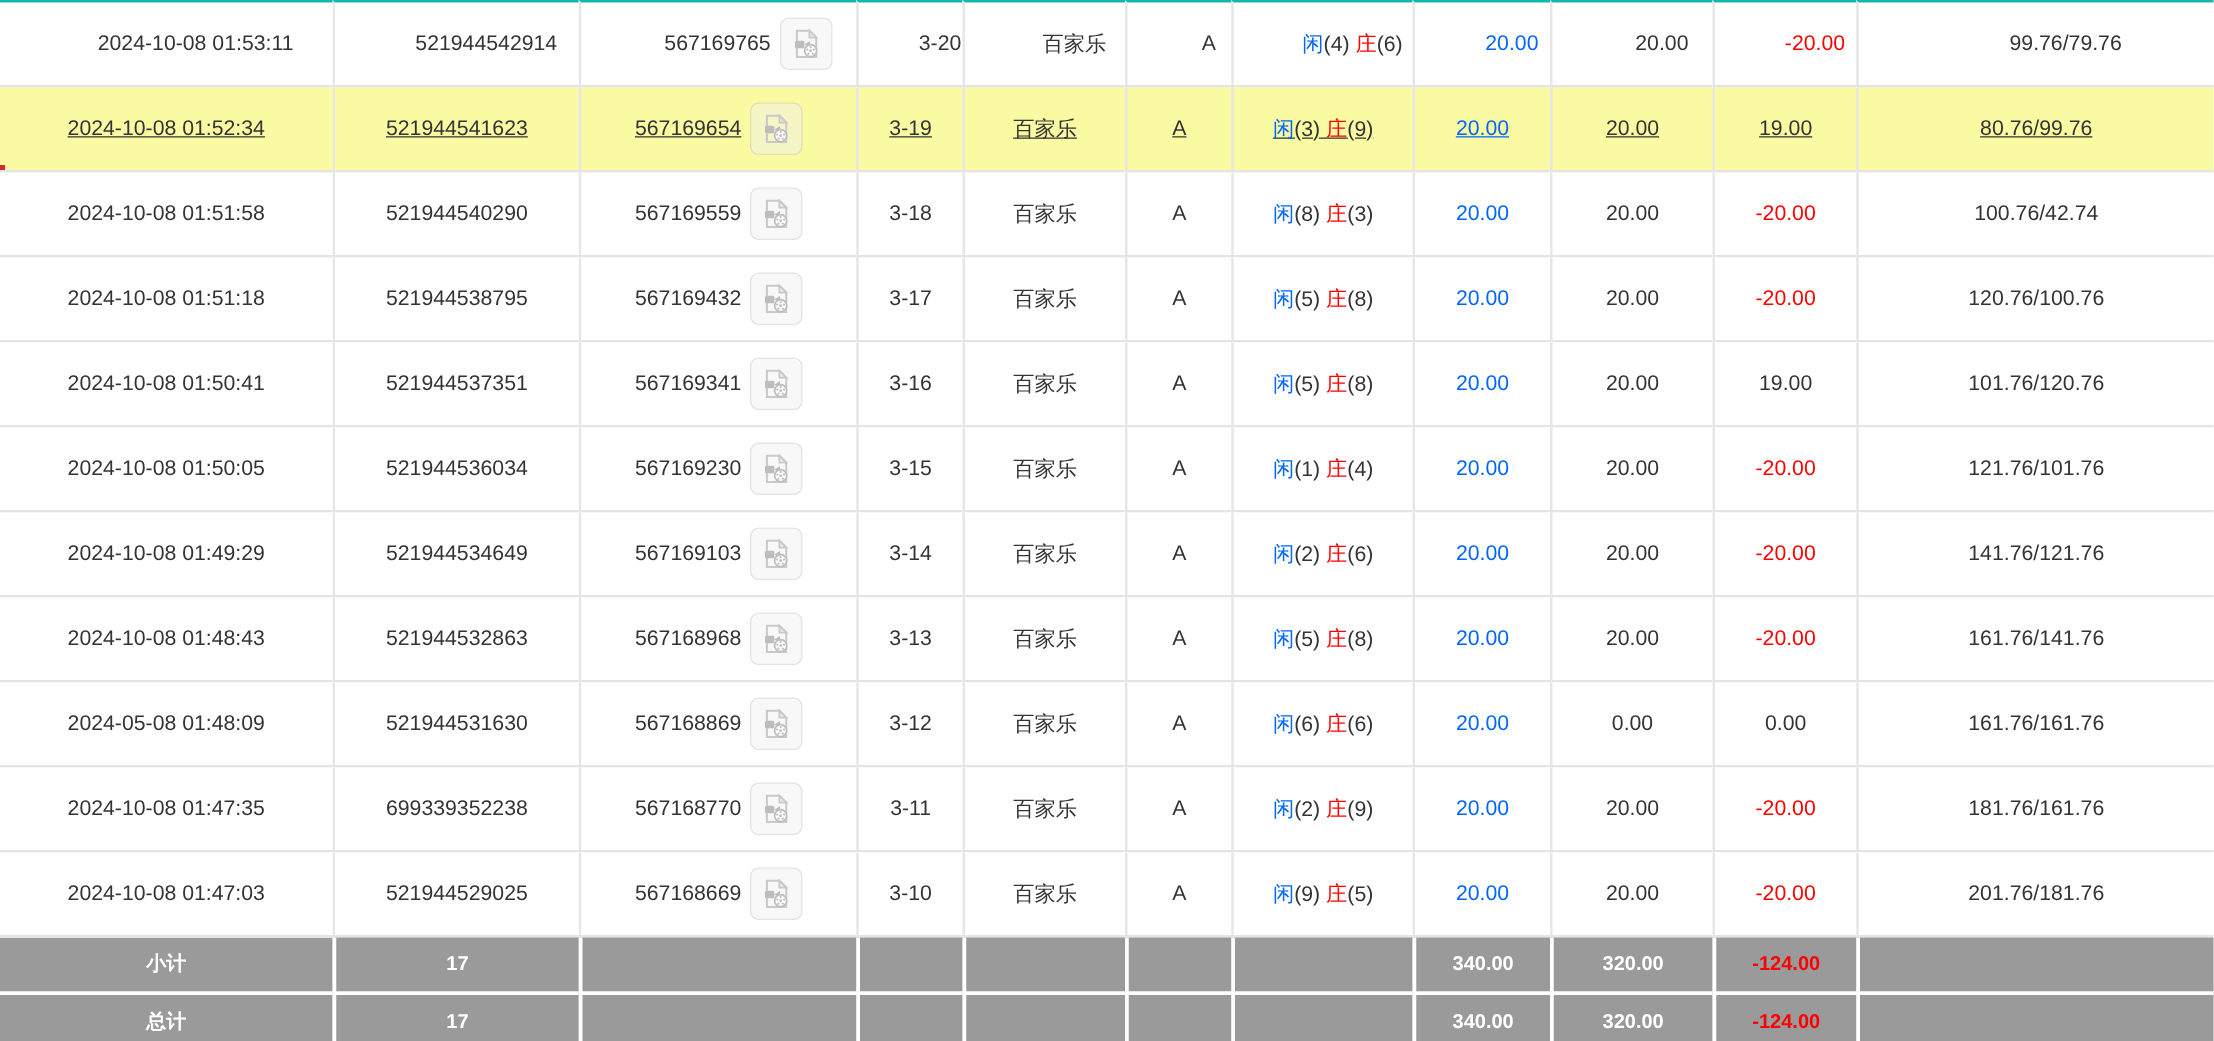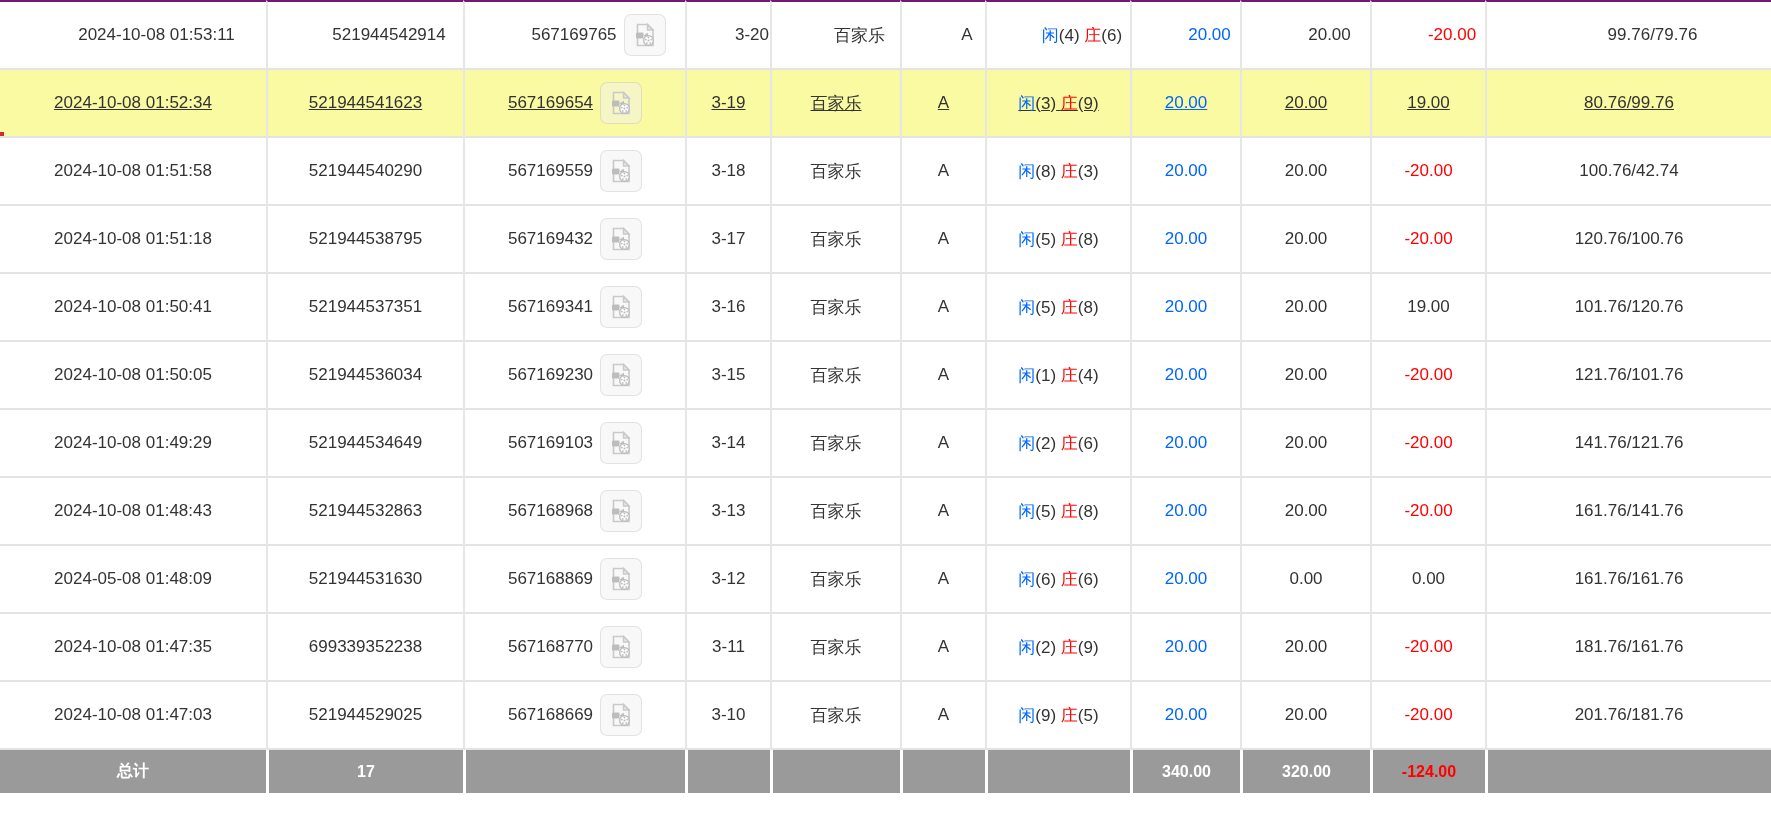--- a/index.html
+++ b/index.html
@@ -1,21 +1,21 @@
 <!DOCTYPE html>
 <html><head>
 <meta charset="utf-8">
 <style>
   html,body{margin:0;padding:0;background:#ffffff;}
   body{font-family:"Liberation Sans","DejaVu Sans",sans-serif;width:1771px;}
   table{width:1771px;table-layout:fixed;border-collapse:separate;border-spacing:0;font-size:17px;color:#333;}
   td{text-align:center;vertical-align:middle;overflow:hidden;white-space:nowrap;}
   tbody td{height:64px;background:#fff;border-bottom:2px solid #e4e4e4;border-left:2px solid #e6e6e6;}
   tbody td:first-child{border-left:none;position:relative;}
-  tbody tr:first-child td{border-top:2px solid #701a75;padding-left:48px;}
+  tbody tr:first-child td{border-top:2px solid #14b8a6;padding-left:48px;}
   tr.highlight td{background:#fafaa2;text-decoration:underline;}
   tr.highlight td:first-child::after{content:"";position:absolute;left:0;bottom:-2px;width:4px;height:6px;background:#d22c2c;}
   .blue{color:#0066ff;}
   .red{color:#ff0000;}
   .round-cell-inner{display:flex;align-items:center;justify-content:center;gap:7px;}
   .video-btn{display:inline-flex;align-items:center;justify-content:center;width:42px;height:42px;border:1px solid rgba(0,0,0,0.09);border-radius:7px;background:rgba(240,240,240,0.45);cursor:pointer;padding:0;}
   .video-btn svg{display:block;}
   tfoot td{height:41px;background:#9a9a9a;color:#ffffff;font-weight:bold;font-size:16px;border-left:3px solid #ffffff;border-bottom:3px solid #ffffff;}
   tfoot td:first-child{border-left:none;}
   tfoot .red{color:#ff0000;}
@@ -442,20 +442,33 @@
       <span class="red">庄</span><span class="result-num">(5)</span>
     </td>
     <td class="blue">20.00</td>
     <td>20.00</td>
     <td class="red">-20.00</td>
     <td>201.76/181.76</td>
   </tr>
     </tbody>
   <tfoot>
     <tr>
+      <td>小计</td>
+      <td>17</td>
+      <td></td>
+      <td></td>
+      <td></td>
+      <td></td>
+      <td></td>
+      <td>340.00</td>
+      <td>320.00</td>
+      <td class="red">-124.00</td>
+      <td></td>
+    </tr>
+    <tr>
       <td>总计</td>
       <td>17</td>
       <td></td>
       <td></td>
       <td></td>
       <td></td>
       <td></td>
       <td>340.00</td>
       <td>320.00</td>
       <td class="red">-124.00</td>

